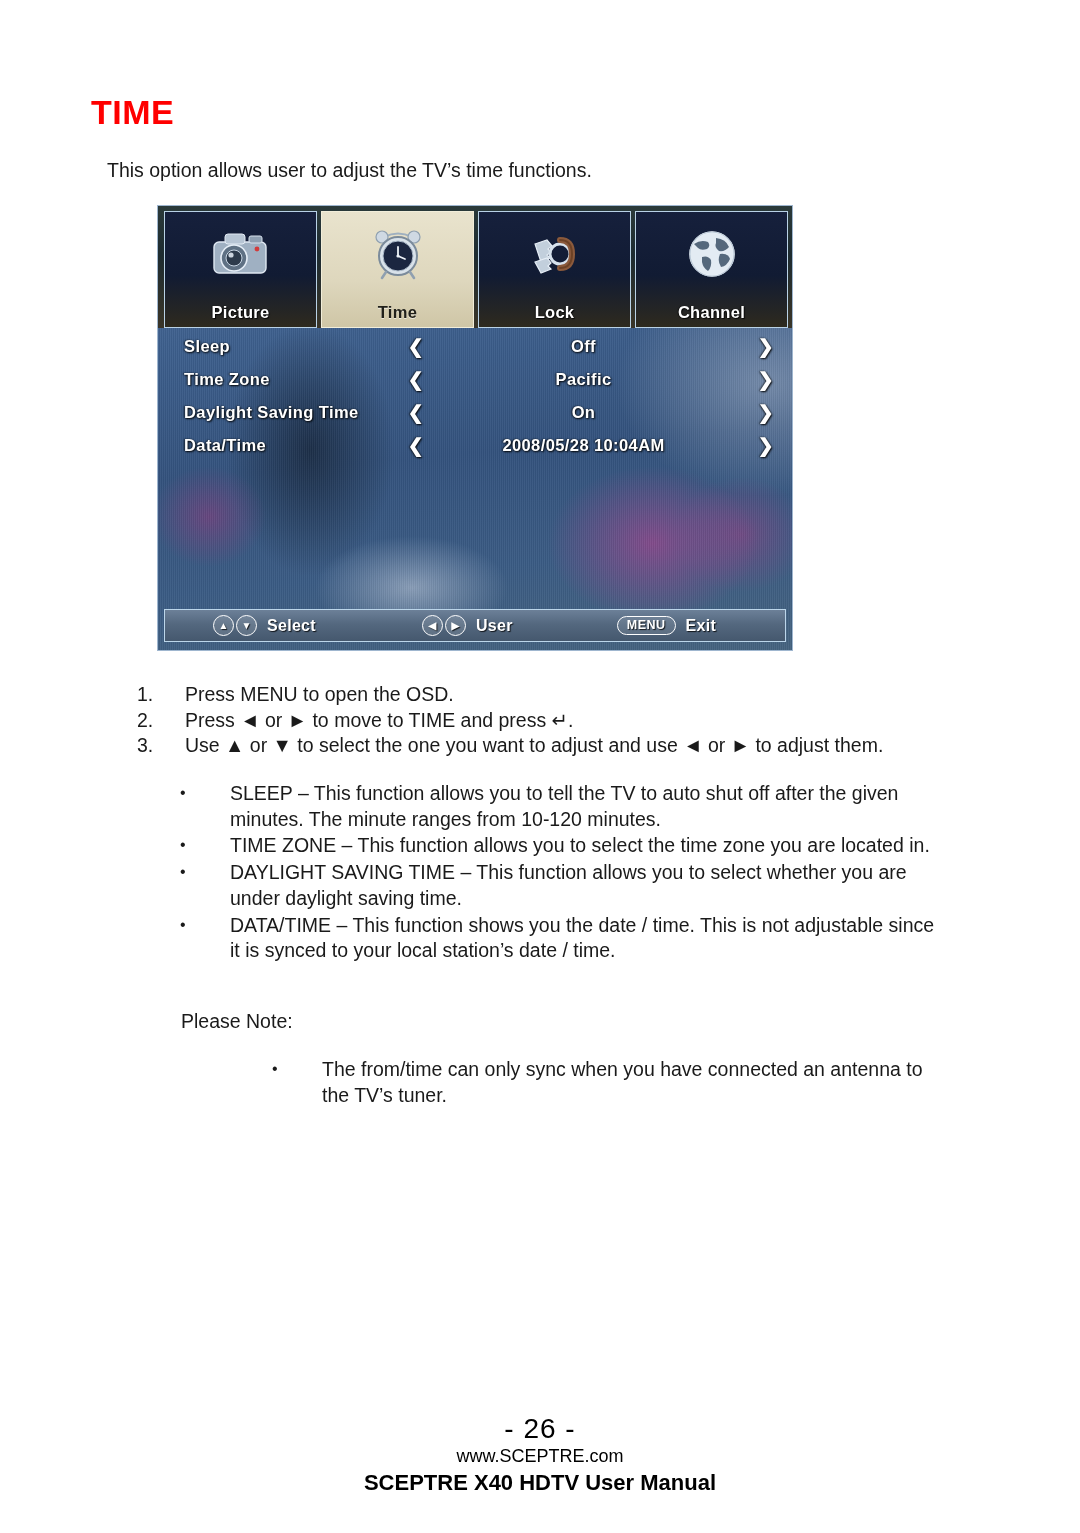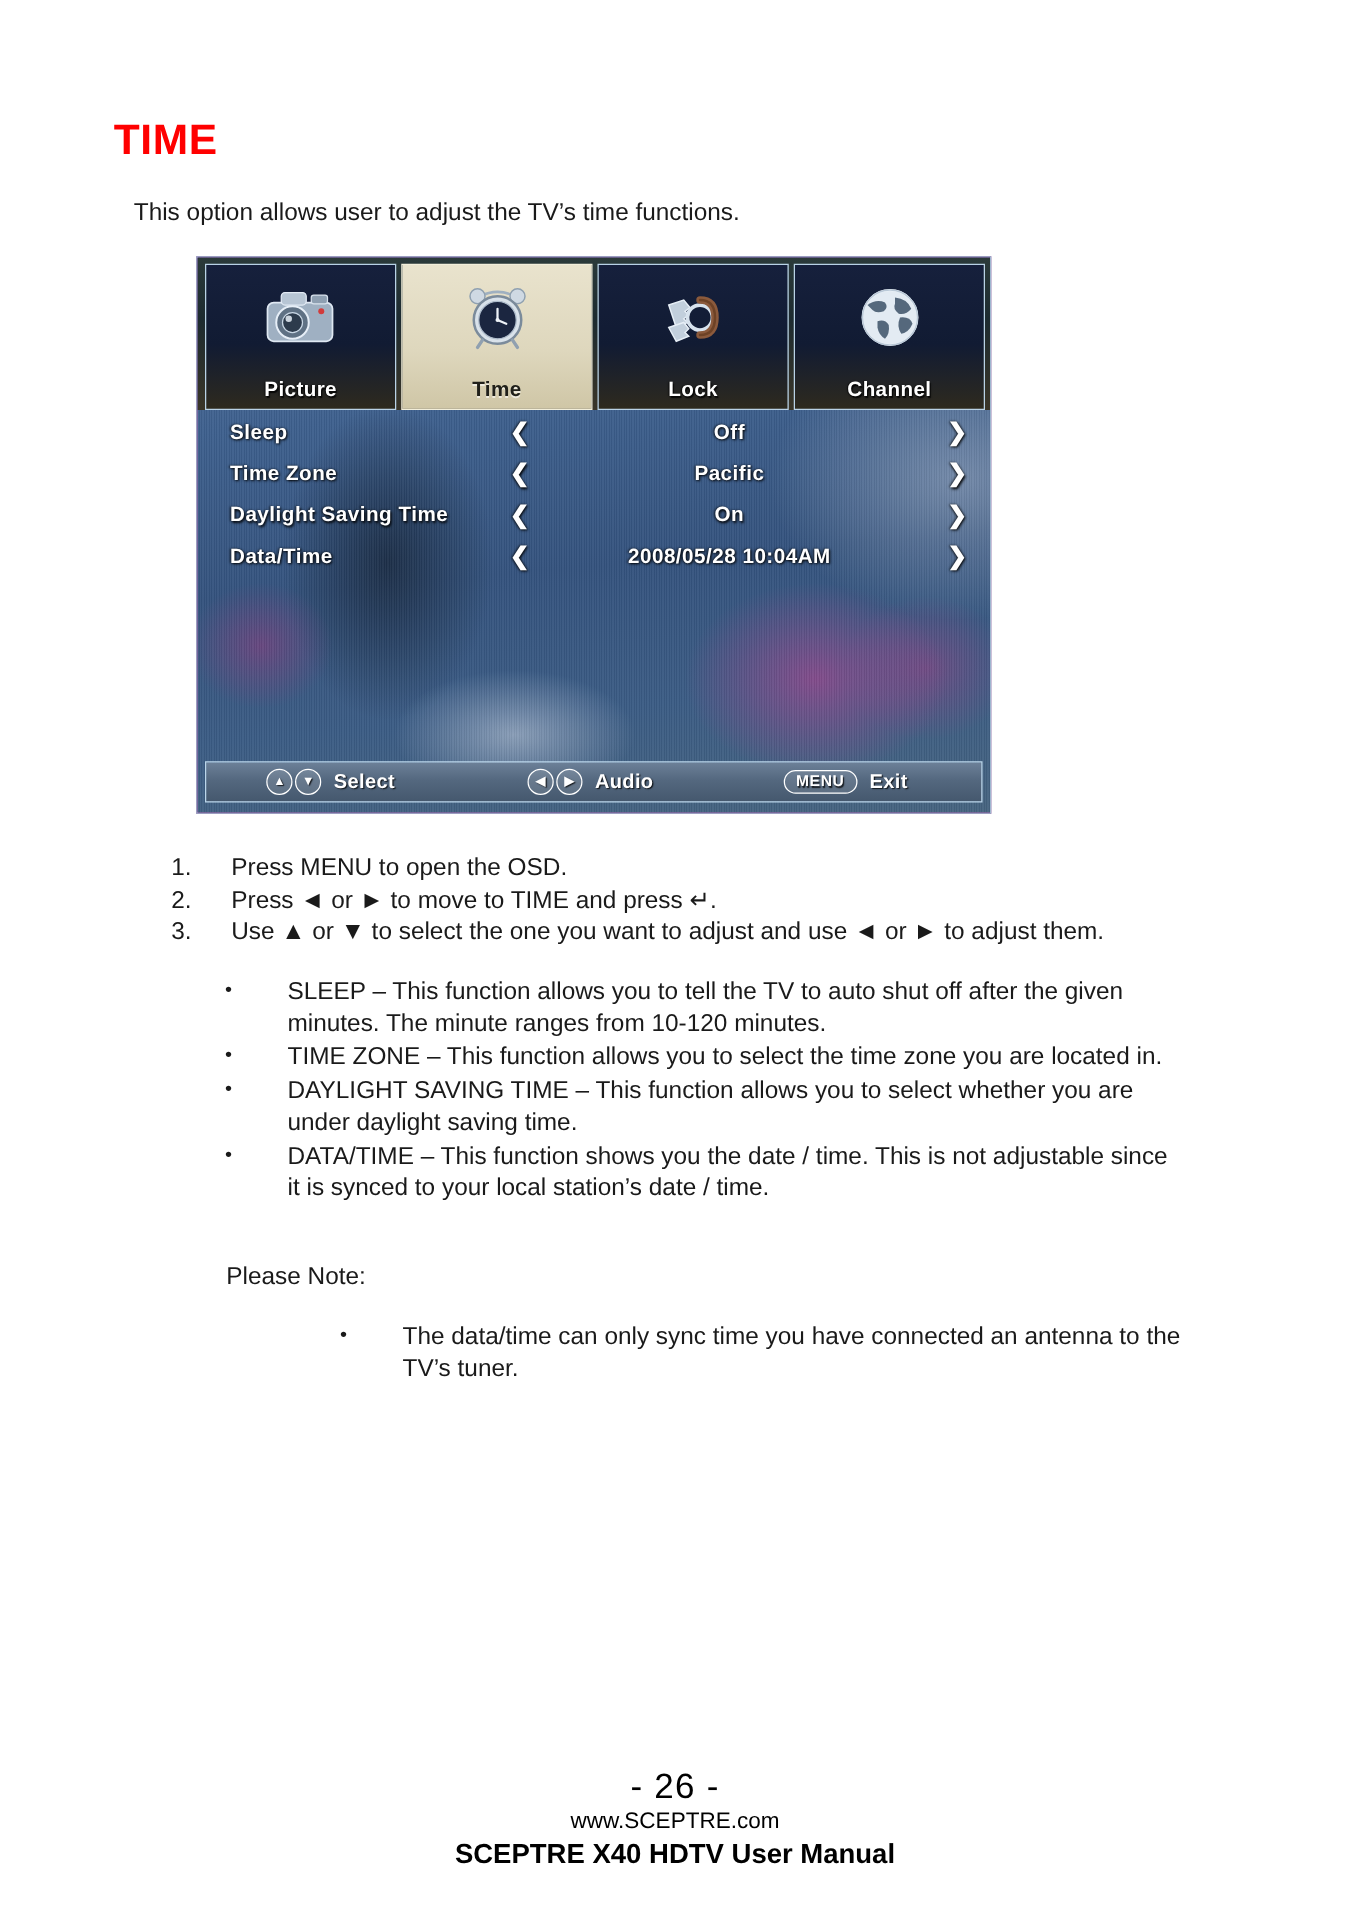--- a/index.html
+++ b/index.html
@@ -37,21 +37,21 @@
     color: #1a1a1a;
   }
 
   
   #osd-panel {
     position: absolute;
     left: 157px;
     top: 205px;
     width: 636px;
     height: 446px;
-    background: #701a75;
+    background: #0f766e;
     border: 1px solid #9fb6cf;
     box-sizing: border-box;
     overflow: hidden;
   }
 
   
   .osd-bg {
     position: absolute;
     left: 0; top: 0; right: 0; bottom: 0;
     background:
@@ -411,21 +411,21 @@
         <span class="key-circle">▼</span>
       </span>
       <span class="hint-text">Select</span>
     </div>
 
     <div class="hint hint-move">
       <span class="key-pair">
         <span class="key-circle">◀</span>
         <span class="key-circle">▶</span>
       </span>
-      <span class="hint-text">Audio</span>
+      <span class="hint-text">User</span>
     </div>
 
     <div class="hint hint-exit">
       <span class="key-menu">MENU</span>
       <span class="hint-text">Exit</span>
     </div>
   </div>
 </div>
 
 <div id="steps">
@@ -460,21 +460,21 @@
     <div class="bullet-dot">•</div>
     <div class="bullet-text">DATA/TIME – This function shows you the date / time.  This is not adjustable since it is synced to your local station’s date / time.</div>
   </div>
 </div>
 
 <div id="please-note">Please Note:</div>
 
 <div class="bullets" id="bullets-note">
   <div class="bullet">
     <div class="bullet-dot">•</div>
-    <div class="bullet-text">The data/time can only sync time you have connected an antenna to the TV’s tuner.</div>
+    <div class="bullet-text">The from/time can only sync when you have connected an antenna to the TV’s tuner.</div>
   </div>
 </div>
 
 <div id="footer">
   <div id="page-number">- 26 -</div>
   <div id="footer-site">www.SCEPTRE.com</div>
   <div id="footer-manual">SCEPTRE X40 HDTV User Manual</div>
 </div>
 
 </body></html>

